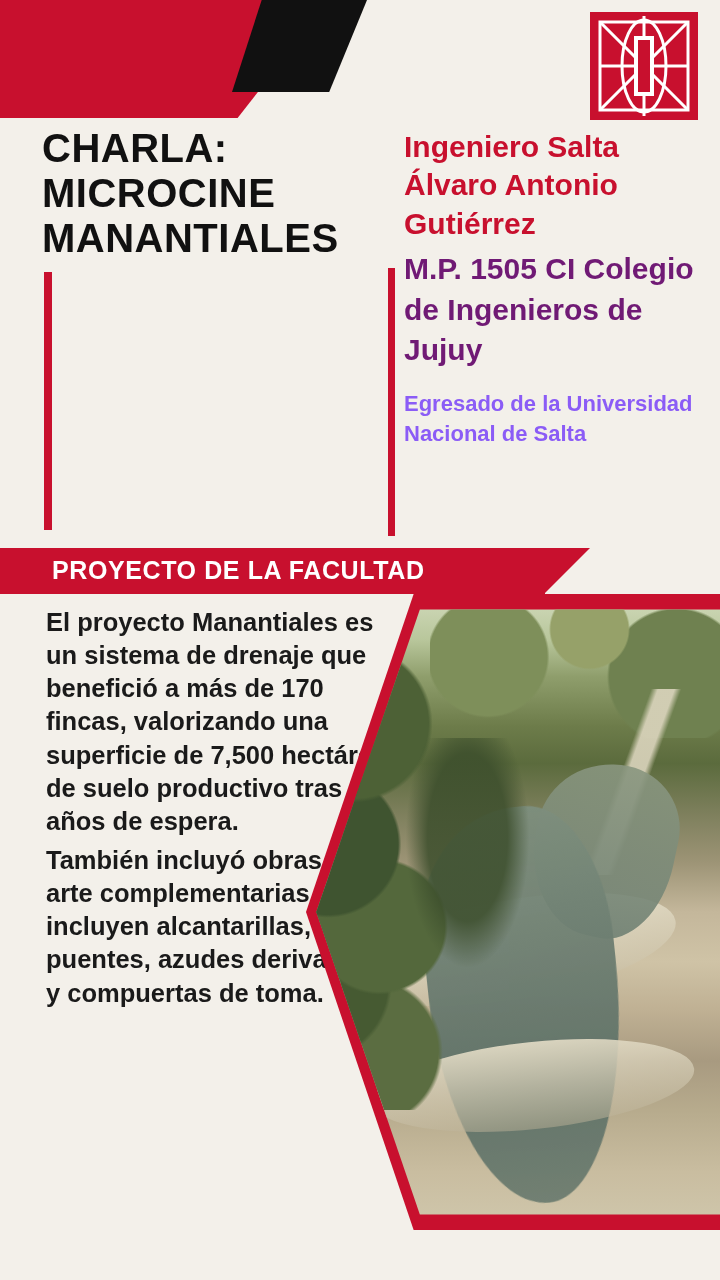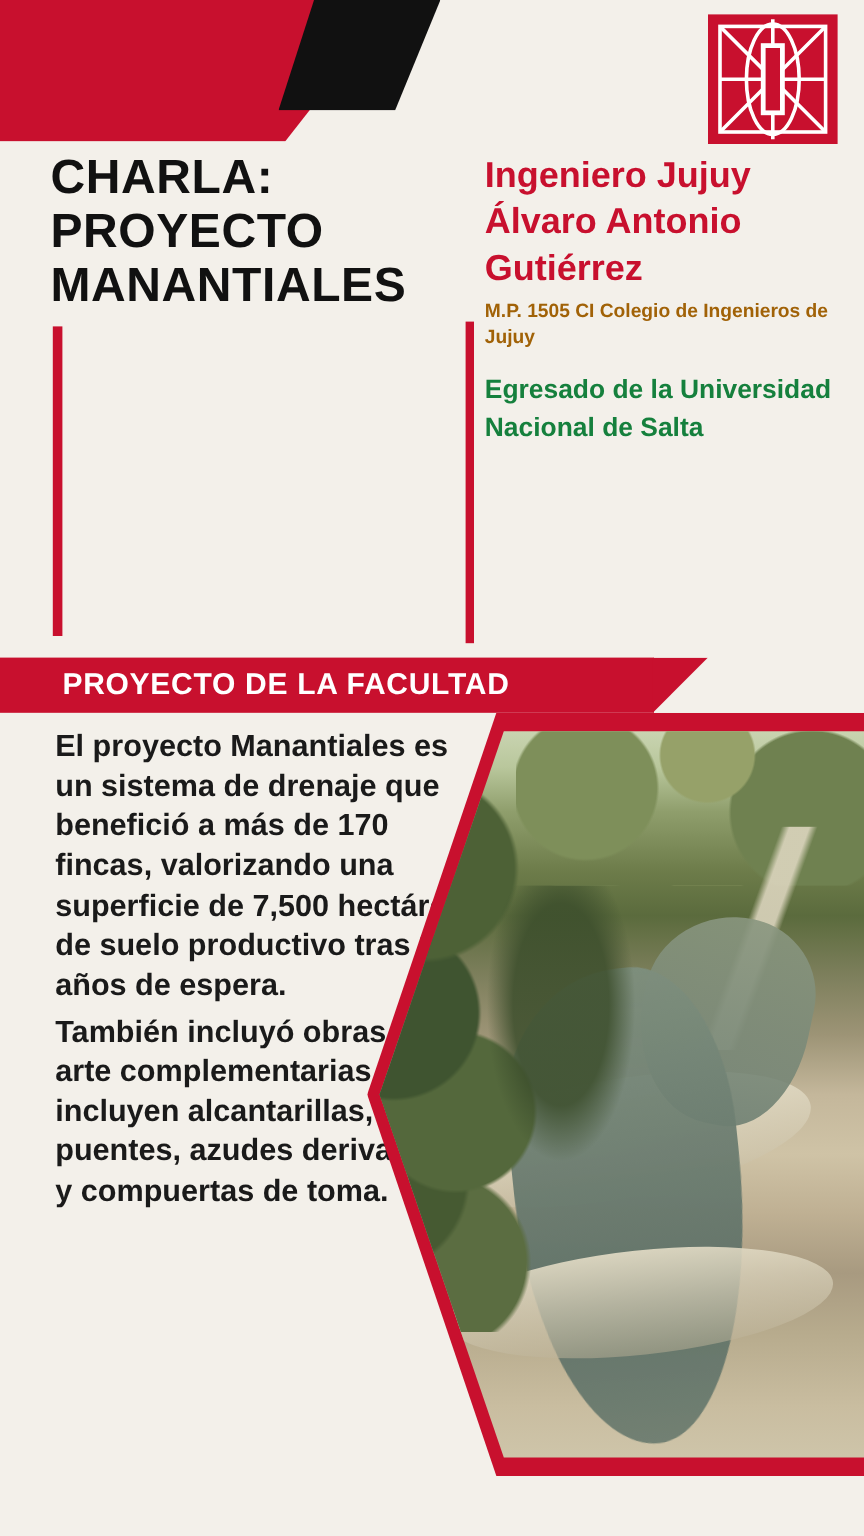--- a/index.html
+++ b/index.html
@@ -110,30 +110,30 @@
     width: 300px;
   }
   .speaker-name {
     font-size: 30px;
     font-weight: 700;
     color: #c8102e;
     line-height: 1.28;
   }
   .speaker-sub {
     margin-top: 6px;
-    font-size: 16px;
-    font-weight: 700;
-    color: #a16207;
+    font-size: 30px;
+    font-weight: 700;
+    color: #701a75;
     line-height: 1.35;
   }
   .speaker-sub2 {
     margin-top: 18px;
     font-size: 22px;
     font-weight: 700;
-    color: #15803d;
+    color: #8b5cf6;
     line-height: 1.38;
   }
 
   
   .venue-bar {
     position: absolute;
     top: 548px; left: 0;
     width: 545px; height: 46px;
     background: #c8102e;
   }
@@ -297,30 +297,30 @@
         <ellipse cx="60" cy="60" rx="22" ry="46"></ellipse>
         <path d="M16 60 L104 60"></path>
       </g>
       <rect x="50" y="30" width="20" height="60" fill="#ffffff"></rect>
       <rect x="54" y="34" width="12" height="52" fill="#c8102e"></rect>
     </svg>
   </div>
 
   <div class="title-block">
     <div class="main-title" style="white-space: pre-line;">CHARLA:
-PROYECTO
+MICROCINE
 MANANTIALES</div>
   </div>
 
   <div class="divider-v2"></div>
   <div class="divider-v"></div>
 
 
   <div class="speaker-block">
-    <div class="speaker-name">Ingeniero Jujuy Álvaro Antonio Gutiérrez</div>
+    <div class="speaker-name">Ingeniero Salta Álvaro Antonio Gutiérrez</div>
     <div class="speaker-sub">M.P. 1505 CI Colegio de Ingenieros de Jujuy</div>
     <div class="speaker-sub2">Egresado de la Universidad Nacional de Salta</div>
   </div>
 
   <div class="venue-bar"></div>
   <div class="venue-text">PROYECTO DE LA FACULTAD</div>
 
   <div class="body-text">
     <p>El proyecto Manantiales es un sistema de drenaje que benefició a más de 170 fincas, valorizando una superficie de 7,500 hectáreas de suelo productivo tras 35 años de espera.</p>
     <p>También incluyó obras de arte complementarias que incluyen alcantarillas, puentes, azudes derivadores y compuertas de toma.</p>

